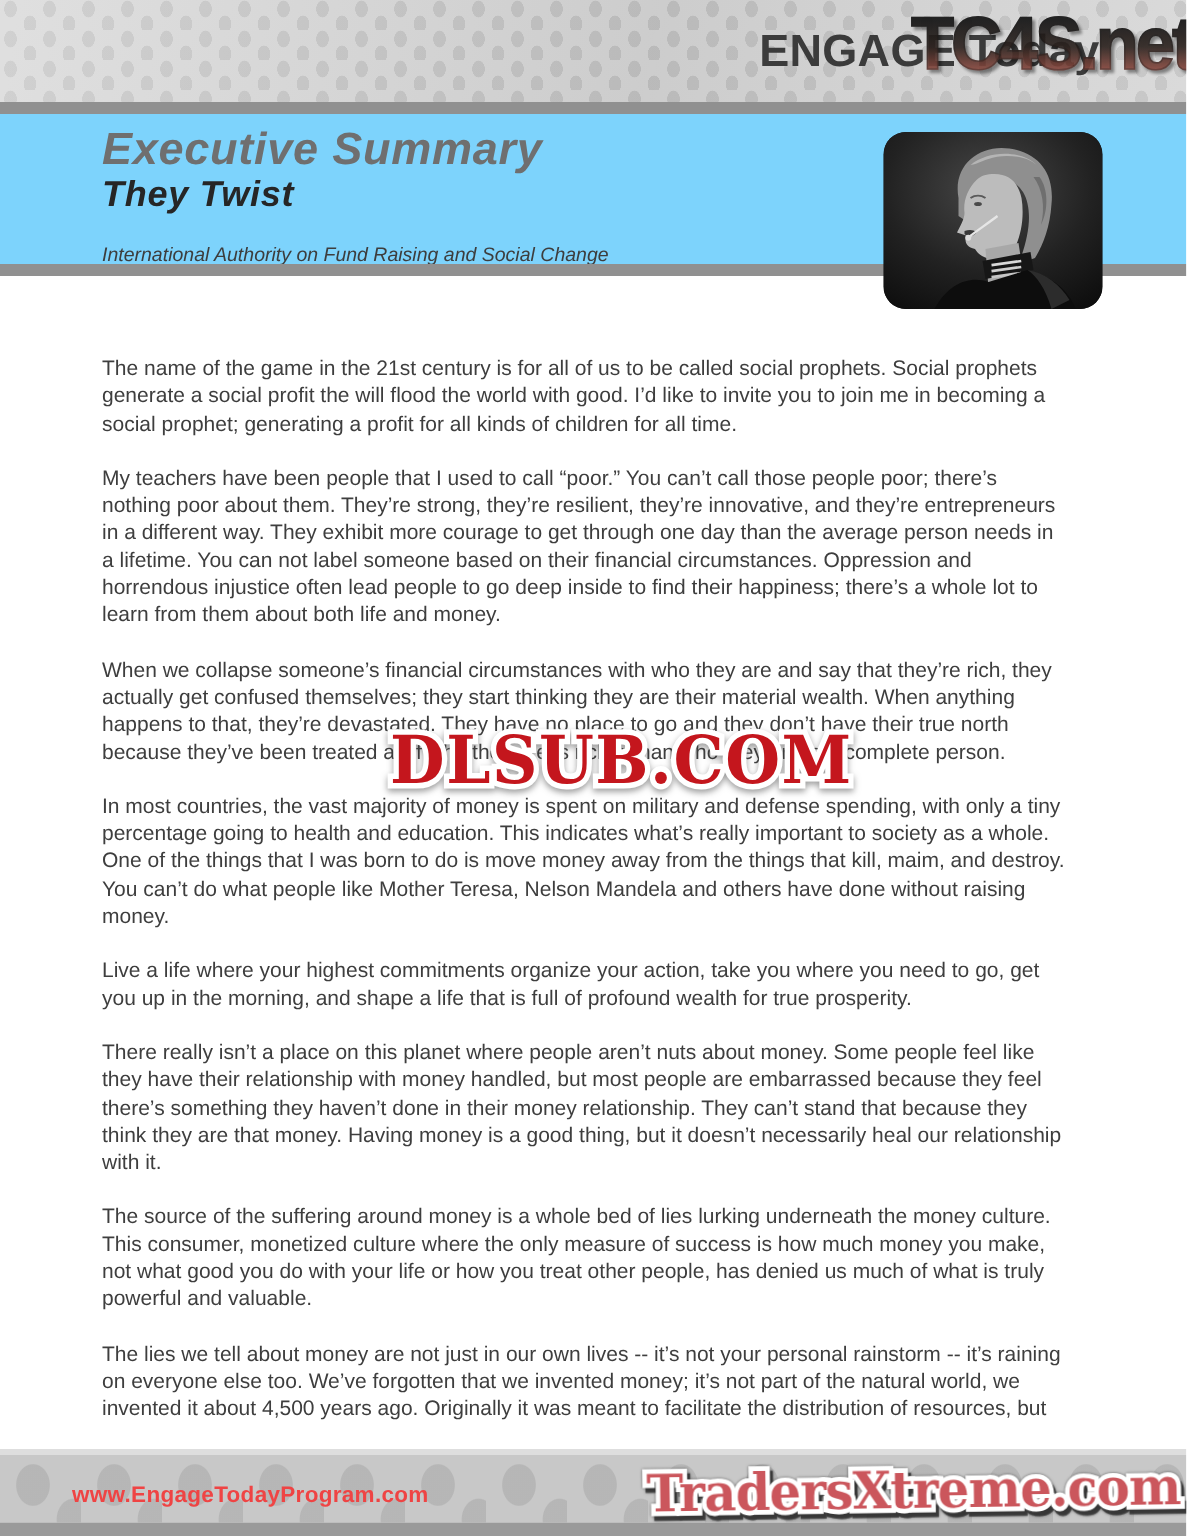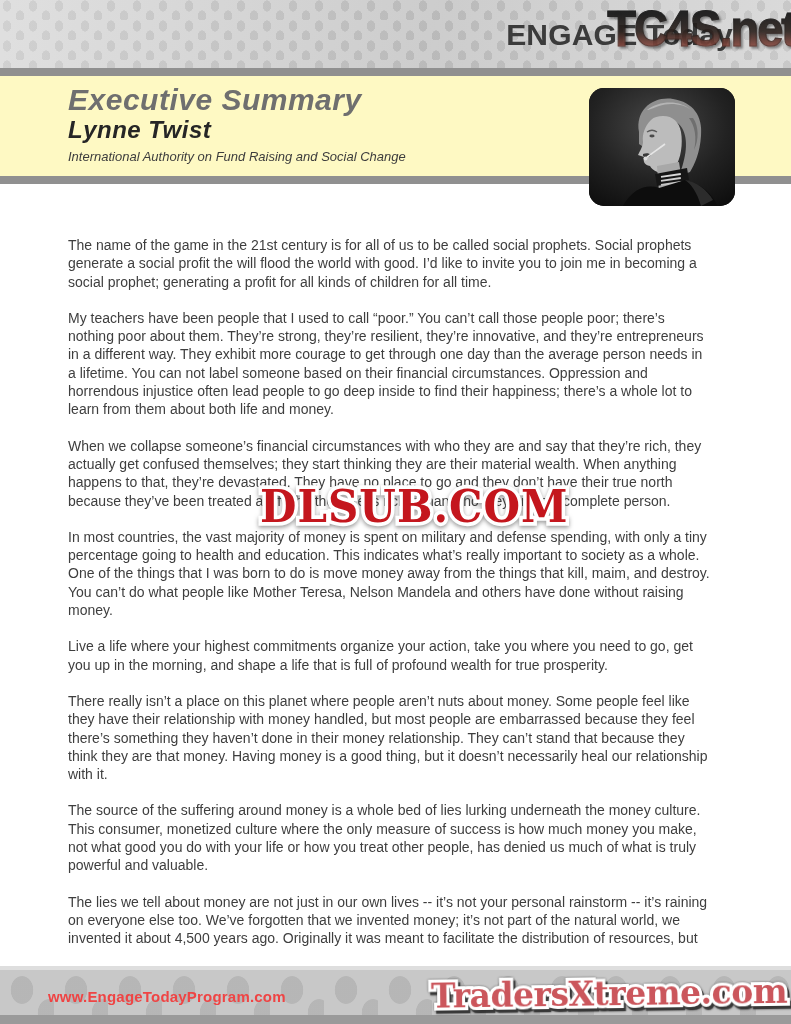--- a/index.html
+++ b/index.html
@@ -33,26 +33,26 @@
     -webkit-text-stroke:1px rgba(20,20,20,0.35);
     filter:drop-shadow(2px 2px 1px rgba(0,0,0,0.45));
     transform:scaleY(1.06);opacity:0.92;
   }
   
   .bar{position:absolute;left:0;width:791px;height:8px;background:#909090;z-index:1;}
   .bar1{top:68px;}
   .bar2{top:176px;}
   
   .title-band{
-    position:absolute;top:76px;left:0;width:791px;height:100px;background:#fef9c3;
+    position:absolute;top:76px;left:0;width:791px;height:100px;background:#7dd3fc;
     box-sizing:border-box;padding:7px 0 0 68px;z-index:1;
   }
   .doc-title{font-style:italic;font-weight:700;font-size:30px;line-height:33px;color:#6f6f6f;letter-spacing:0.5px;}
   .author{font-style:italic;font-weight:700;font-size:24px;line-height:28px;color:#262626;letter-spacing:0.5px;}
-  .subtitle{font-style:italic;font-size:13px;line-height:16px;color:#3d3d3d;margin-top:5px;}
+  .subtitle{font-style:italic;font-size:13px;line-height:16px;color:#3d3d3d;margin-top:18px;}
   
   .photo{
     position:absolute;top:88px;left:589px;width:146px;height:118px;border-radius:15px;
     overflow:hidden;background:#101010;z-index:5;
   }
   .photo svg{display:block;width:100%;height:100%;}
   
   .content{
     position:absolute;top:236px;left:68px;width:658px;z-index:2;
     font-size:14px;line-height:18.3px;color:#3e3e3e;
@@ -98,21 +98,21 @@
 
   <div class="header-band">
     <div class="brand">ENGAGE Today</div>
   </div>
   <div class="wm-top">TC4S.net</div>
 
   <div class="bar bar1"></div>
 
   <div class="title-band">
     <div class="doc-title">Executive Summary</div>
-    <div class="author">Lynne Twist</div>
+    <div class="author">They Twist</div>
     <div class="subtitle">International Authority on Fund Raising and Social Change</div>
   </div>
 
   <div class="bar bar2"></div>
 
   <div class="photo">
     <svg viewBox="0 0 146 118">
       <defs>
         <radialGradient id="pg" cx="48%" cy="32%" r="85%">
           <stop offset="0%" stop-color="#474747"></stop>

